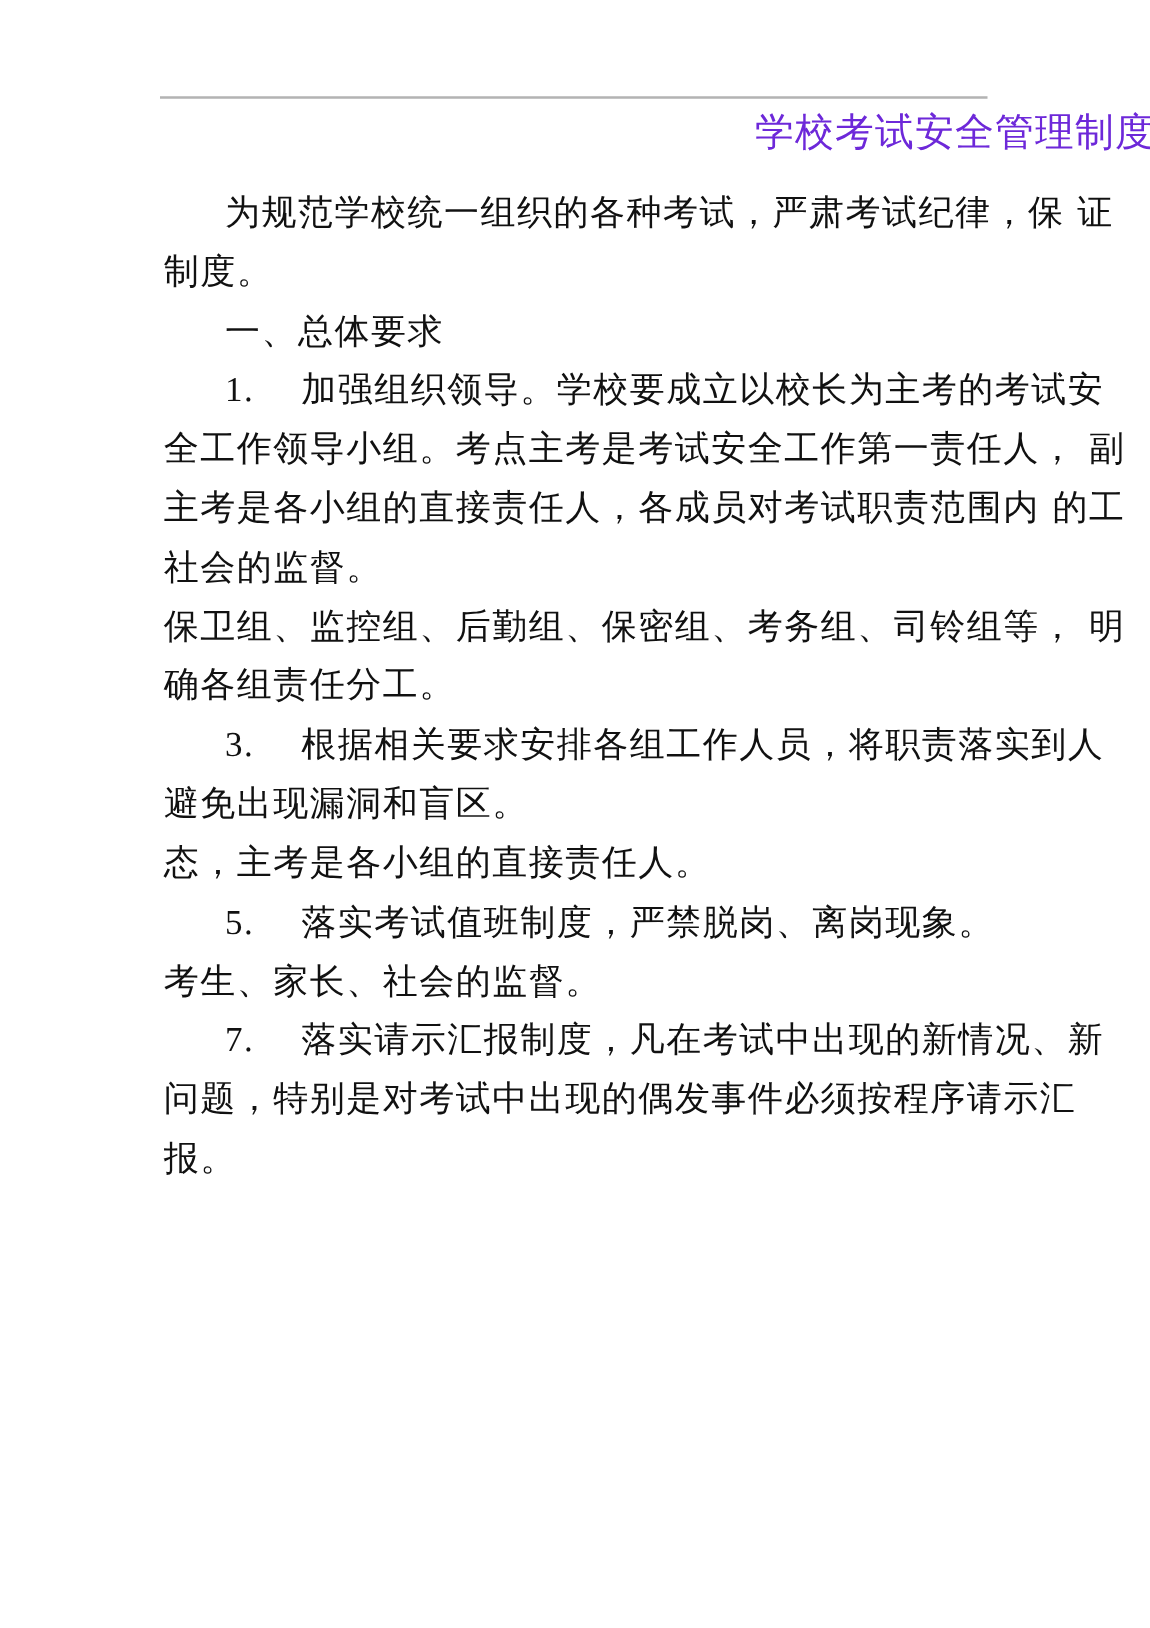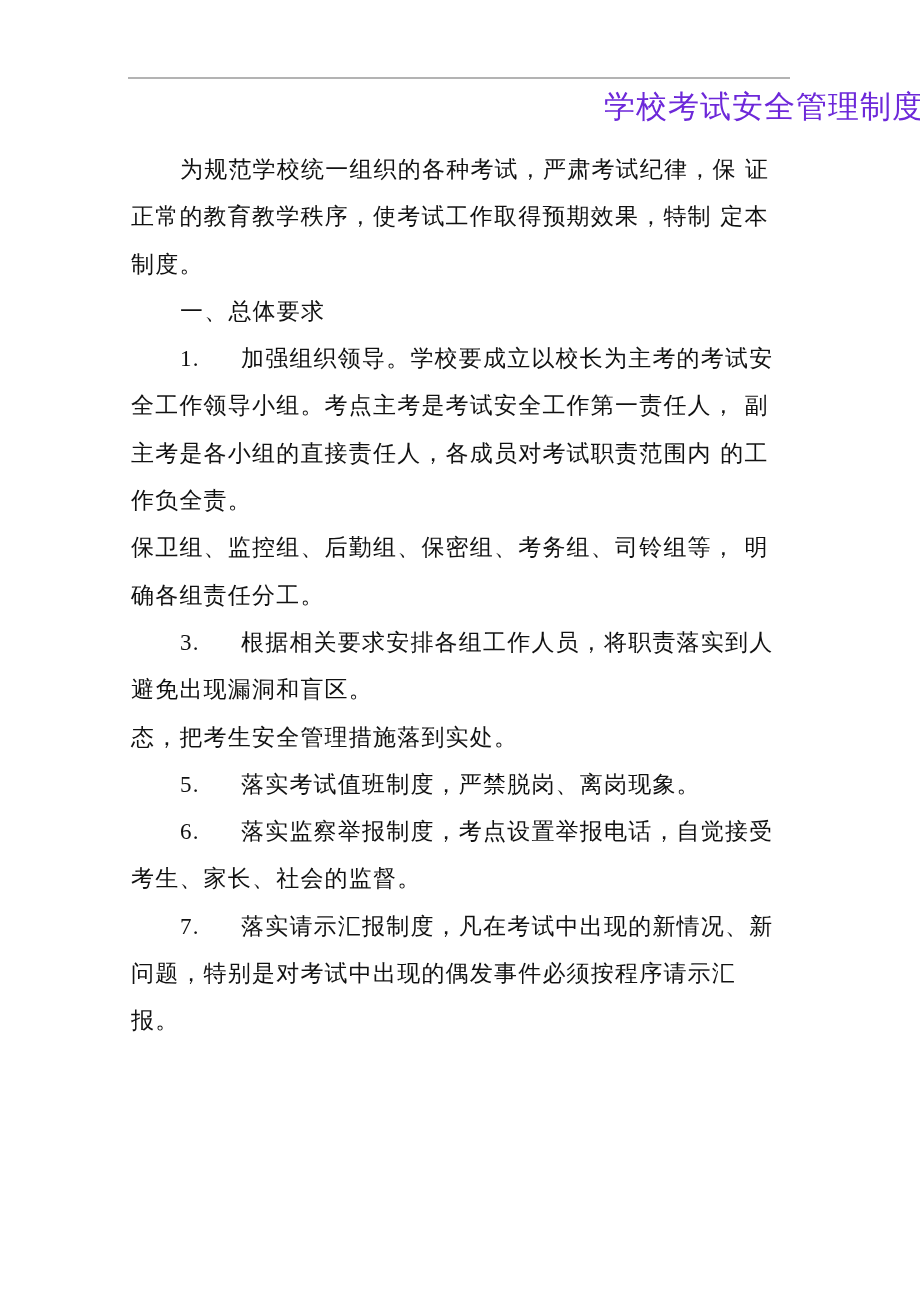--- a/index.html
+++ b/index.html
@@ -41,21 +41,21 @@
       line-height: 44px;
       letter-spacing: 1px;
       color: #6d28d9;
       margin: 4px;
     }
     .body-text {
       position: absolute;
       left: 131px;
       top: 146px;
       width: 660px;
-      font-size: 23px;
+      font-size: 28px;
       line-height: 47.3px;
       letter-spacing: 1.2px;
     }
     .line {
       display: block;
       white-space: pre;
       height: 47.3px;
     }
     .indent {
       padding-left: 49px;
@@ -71,53 +71,51 @@
 
 <div class="page">
   <div class="top-rule"></div>
 
   <h1 class="title">学校考试安全管理制度</h1>
 
   <div class="body-text">
 
     <div>
       <span class="line indent">为规范学校统一组织的各种考试，严肃考试纪律，保 证</span>
-      <span class="line">正常的教育教学秩序，使考试工作取得预期效果，特制 定本</span>
       <span class="line">制度。</span>
     </div>
 
     <span class="line indent">一、总体要求</span>
 
     <div>
       <span class="line indent"><span class="num">1.</span><span>加强组织领导。学校要成立以校长为主考的考试安</span></span>
       <span class="line">全工作领导小组。考点主考是考试安全工作第一责任人， 副</span>
       <span class="line">主考是各小组的直接责任人，各成员对考试职责范围内 的工</span>
-      <span class="line">作负全责。</span>
+      <span class="line">社会的监督。</span>
     </div>
 
     <div>
       <span class="line">保卫组、监控组、后勤组、保密组、考务组、司铃组等， 明</span>
       <span class="line">确各组责任分工。</span>
     </div>
 
     <div>
       <span class="line indent"><span class="num">3.</span><span>根据相关要求安排各组工作人员，将职责落实到人</span></span>
       <span class="line">避免出现漏洞和盲区。</span>
     </div>
 
     <div>
-      <span class="line">态，把考生安全管理措施落到实处。</span>
+      <span class="line">态，主考是各小组的直接责任人。</span>
     </div>
 
     <div>
       <span class="line indent"><span class="num">5.</span><span>落实考试值班制度，严禁脱岗、离岗现象。</span></span>
     </div>
 
     <div>
-      <span class="line indent"><span class="num">6.</span><span>落实监察举报制度，考点设置举报电话，自觉接受</span></span>
       <span class="line">考生、家长、社会的监督。</span>
     </div>
 
     <div>
       <span class="line indent"><span class="num">7.</span><span>落实请示汇报制度，凡在考试中出现的新情况、新</span></span>
       <span class="line">问题，特别是对考试中出现的偶发事件必须按程序请示汇</span>
       <span class="line">报。</span>
     </div>
   </div>
 </div>

